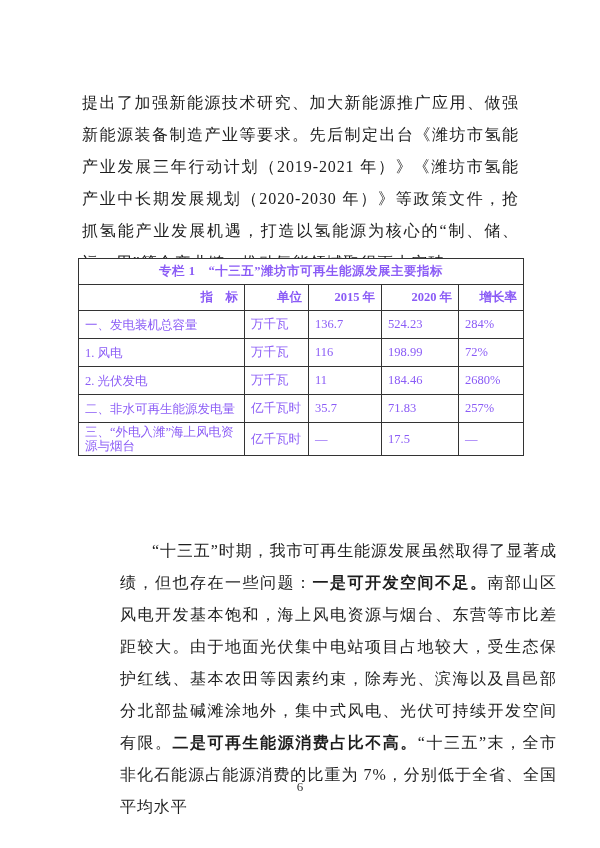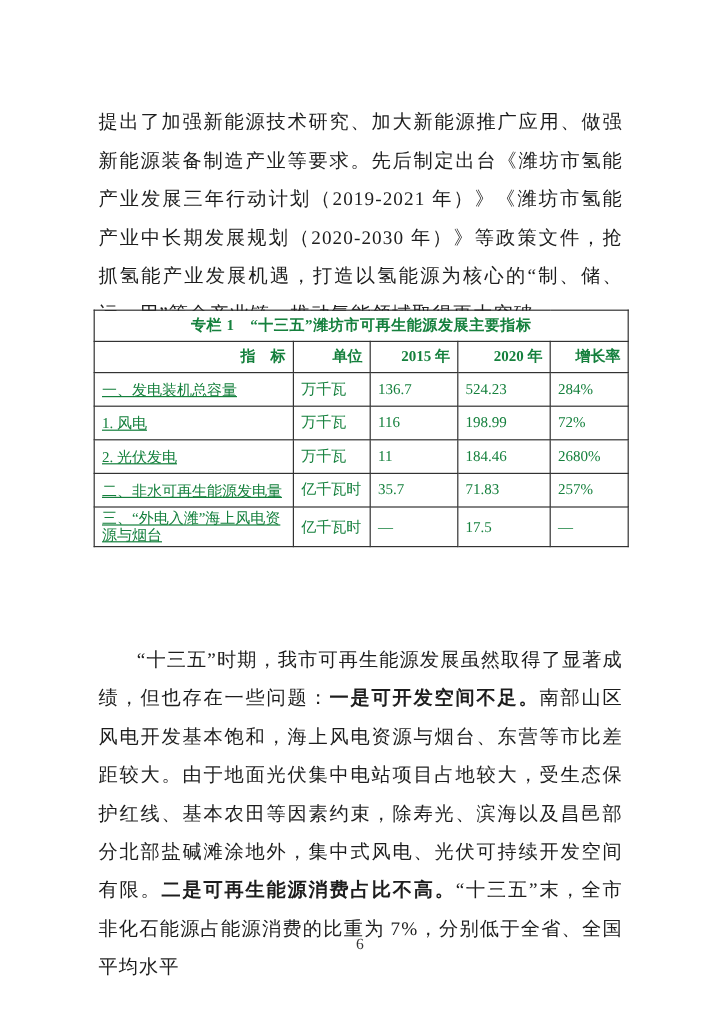--- a/index.html
+++ b/index.html
@@ -26,36 +26,36 @@
     position: absolute;
     left: 82px;
     width: 437px;
     font-size: 16px;
     line-height: 32px;
     letter-spacing: 0.9px;
     text-align: justify;
     color: #1d1d1d;
   }
   #para1 { top: 71px; }
-  #para2 { top: 519px; text-indent: 2em; }
+  #para2 { top: 519px; text-indent: 2em; margin-left: 38px; }
   .bold-run { font-weight: bold; }
 
   table.boxtable {
     position: absolute;
     left: 78px;
     top: 258px;
     width: 445px;
     border-collapse: collapse;
     table-layout: fixed;
   }
   table.boxtable td, table.boxtable th {
     border: 1px solid #333333;
     padding: 0 6px;
     font-size: 12.5px;
-    color: #15803d;
+    color: #8b5cf6;
     background: #ffffff;
     overflow: hidden;
   }
   td.tbl-title {
     height: 25px;
     text-align: center;
     font-weight: bold;
     font-size: 13px;
     letter-spacing: 0.5px;
   }
@@ -63,21 +63,20 @@
     height: 25px;
     text-align: right;
     font-weight: bold;
     font-size: 13px;
     font-family: Liberation Serif, serif;
   }
   td.c-ind {
     height: 27px;
     text-align: left;
     line-height: 14px;
-    text-decoration: underline;
   }
   td.c-mid {
     height: 27px;
     text-align: left;
   }
   .page-number {
     position: absolute;
     left: 0;
     top: 779px;
     width: 600px;

